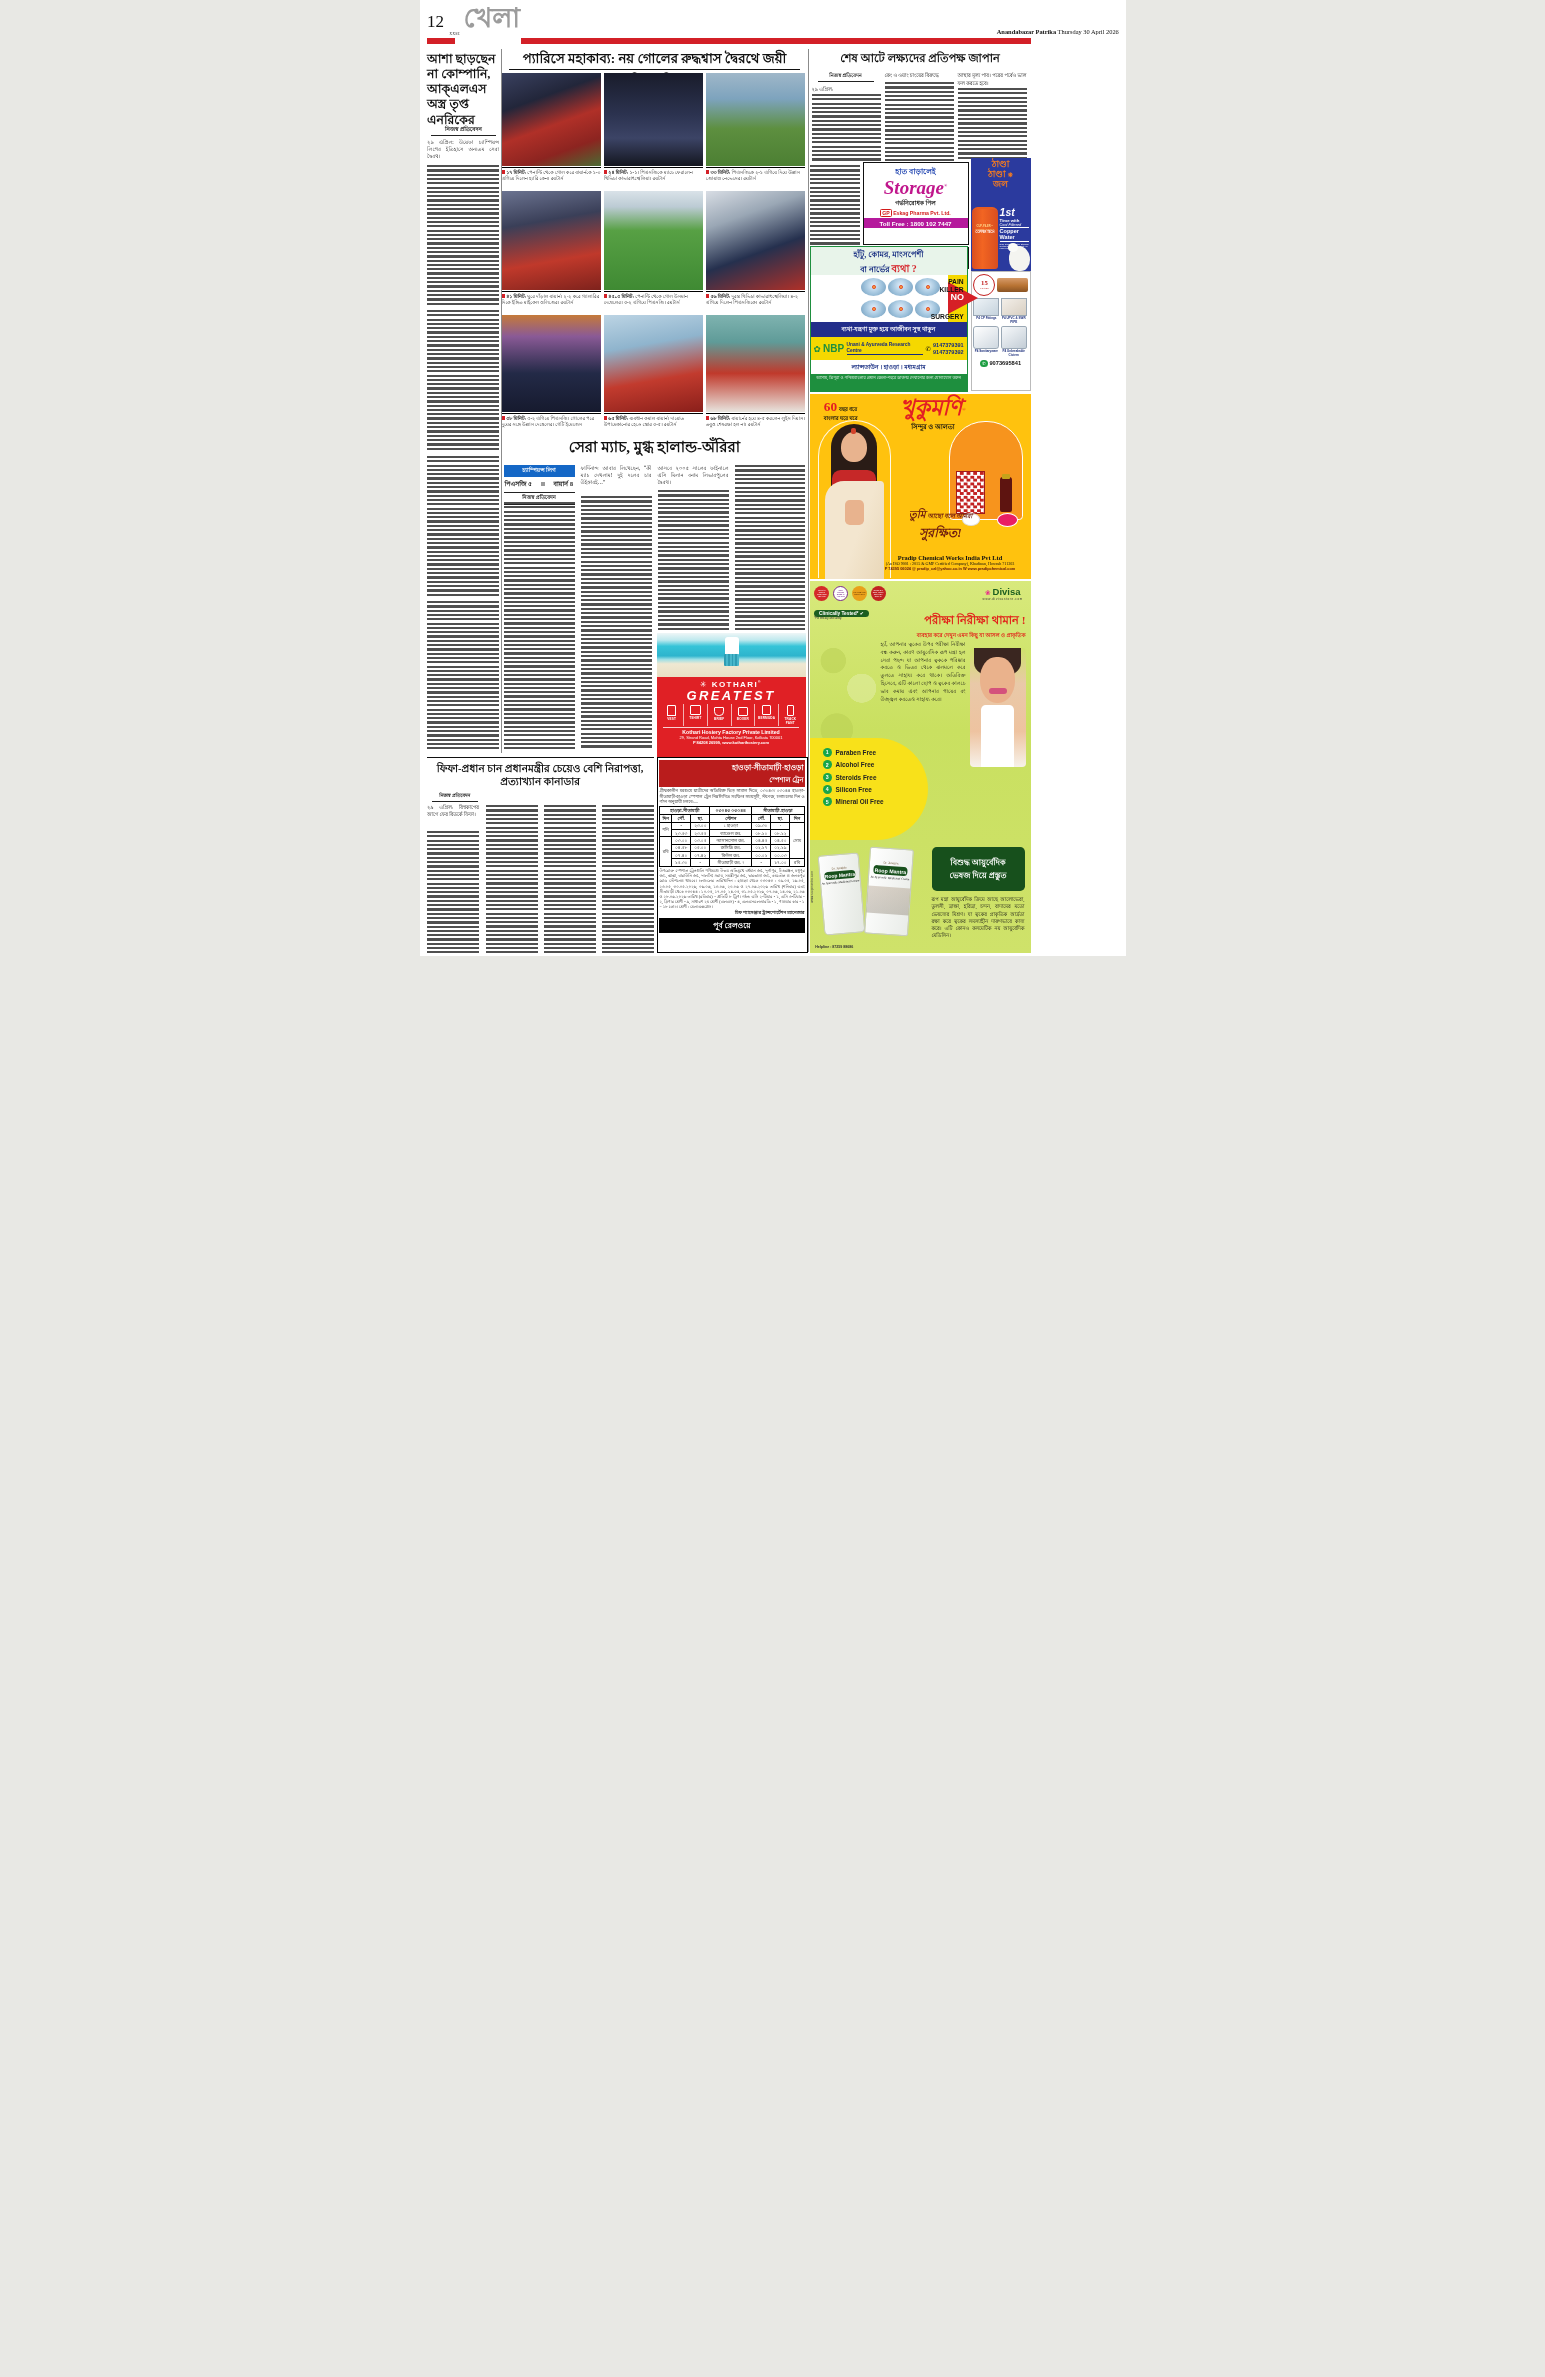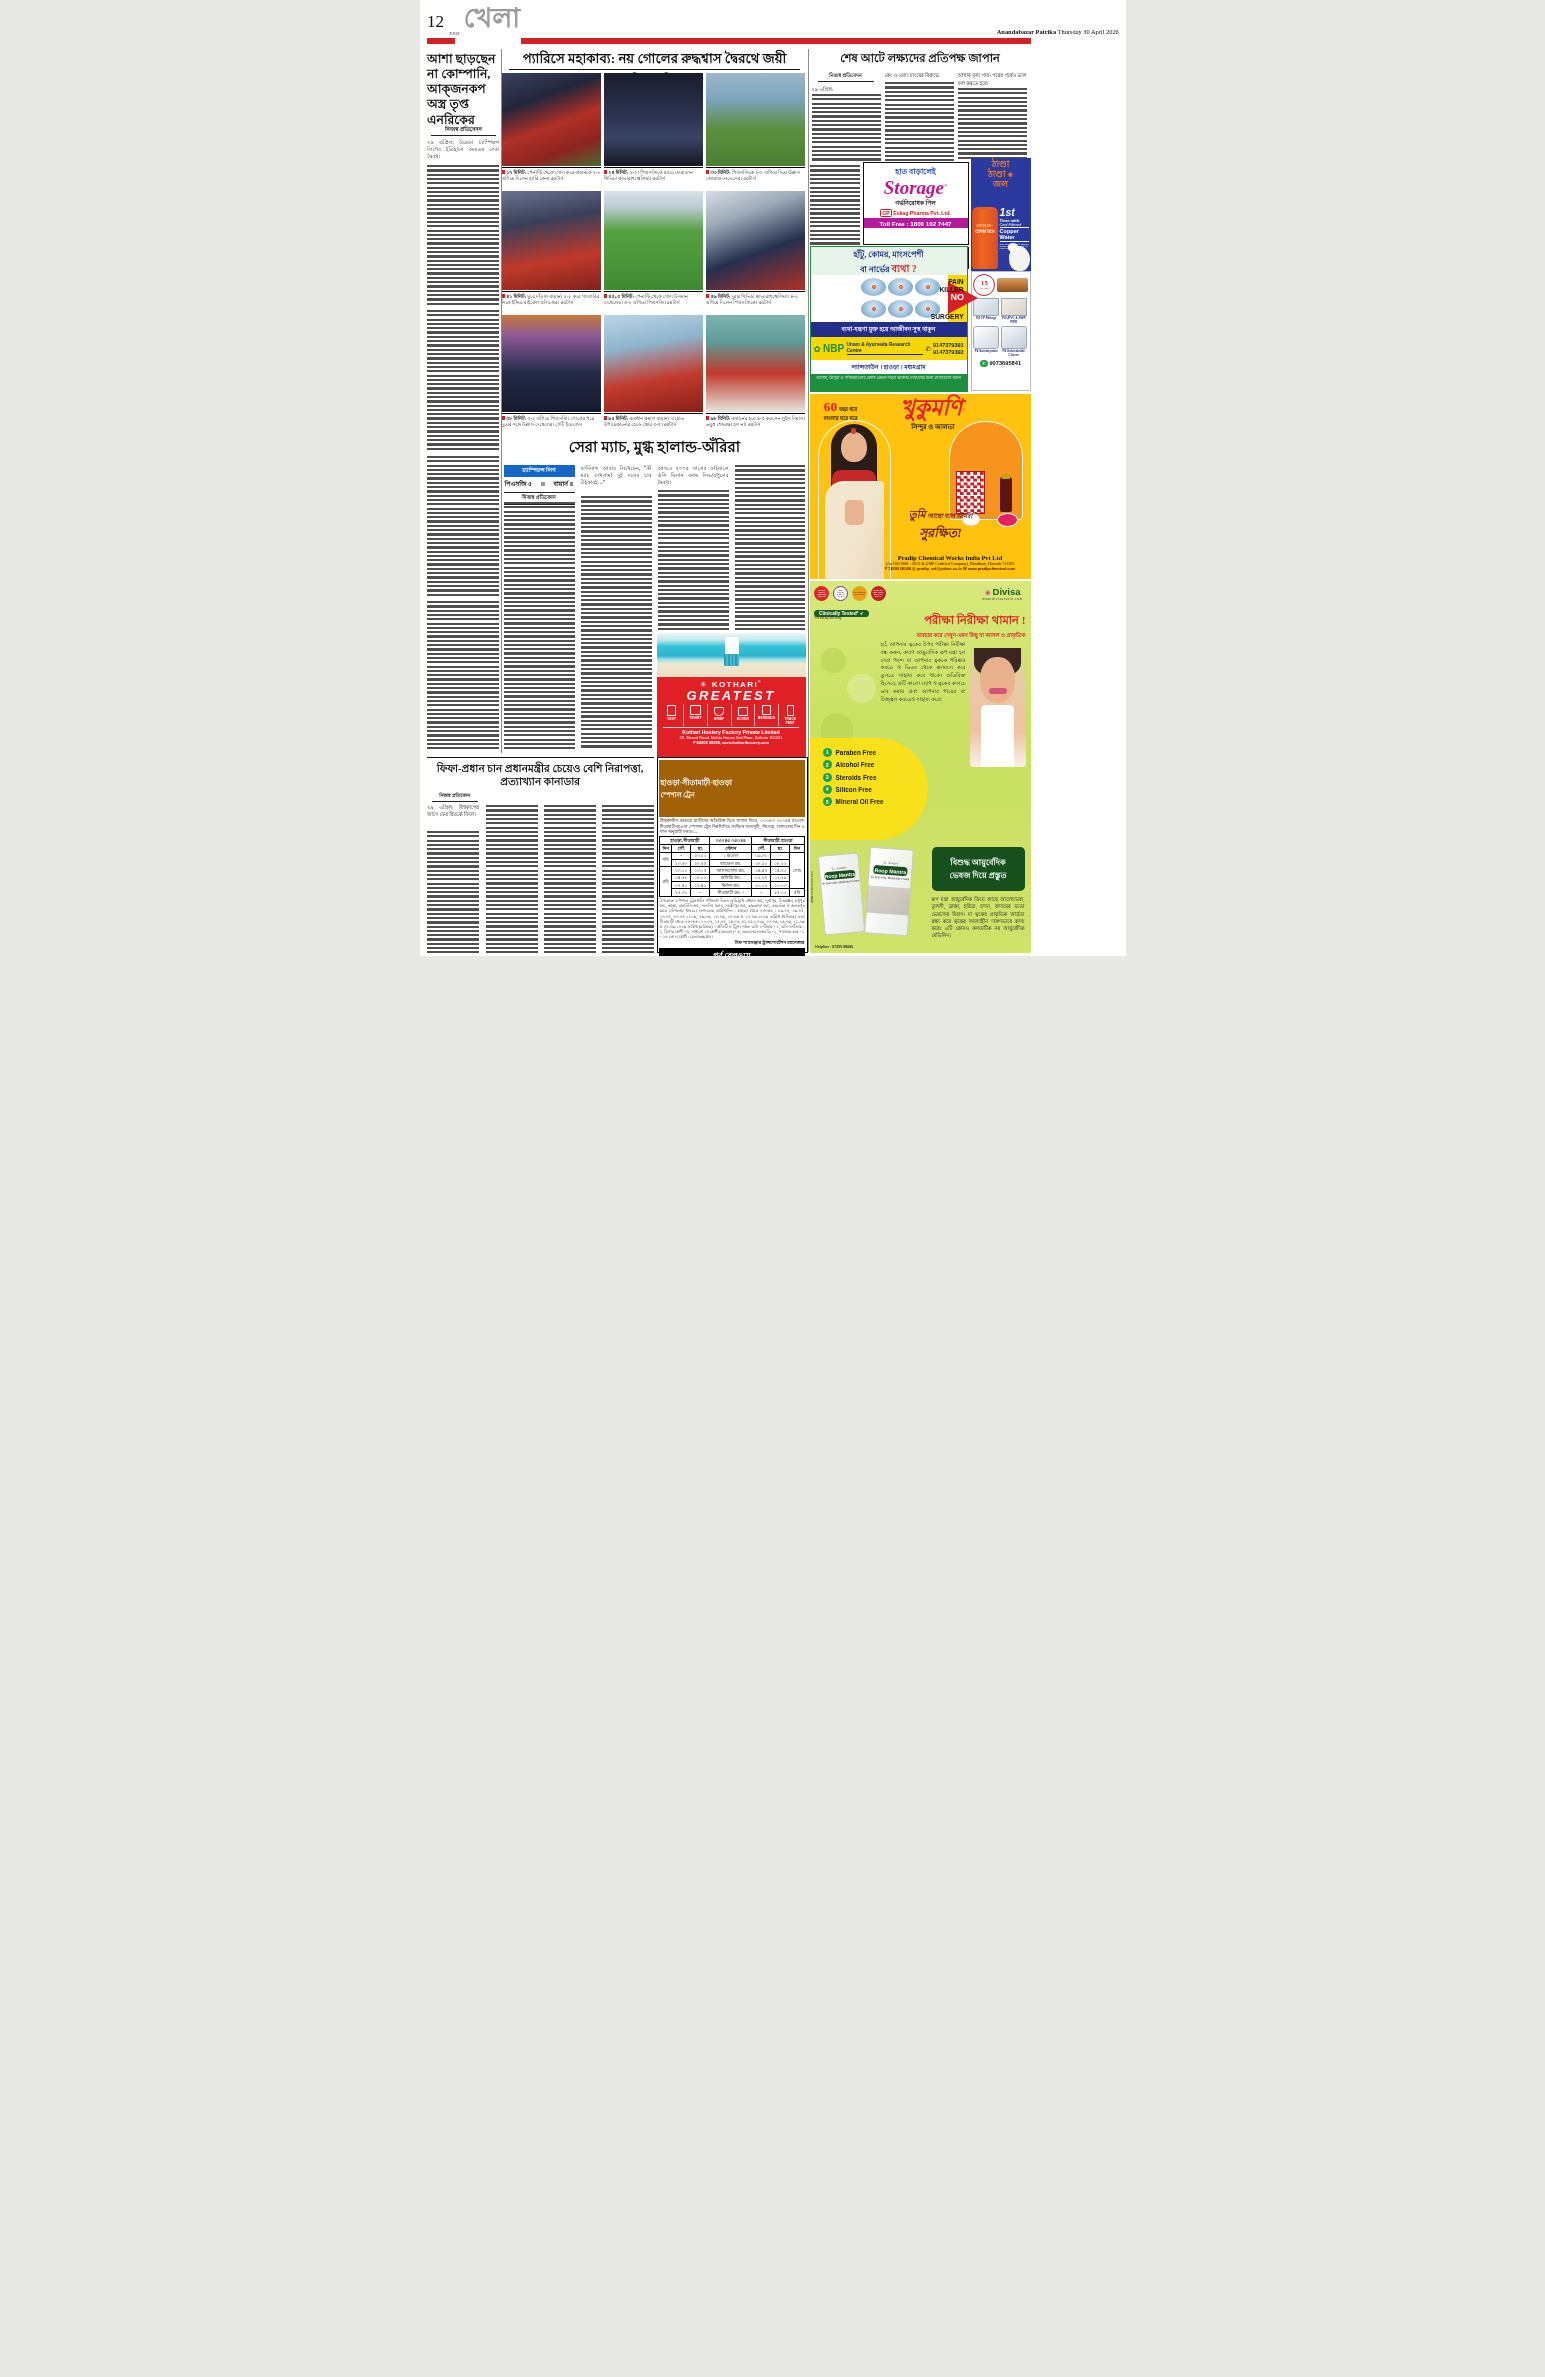--- a/index.html
+++ b/index.html
@@ -55,21 +55,21 @@
   <div class="abs b" style="left:44px;top:4.8px;font-size:27px;color:#9c9c9c;line-height:1;">খেলা</div>
   <div class="abs" style="right:6.7px;top:27.6px;font-size:6.4px;">
     <span class="b">Anandabazar Patrika</span><span> Thursday 30 April 2026</span>
   </div>
   <div class="abs redband" style="left:7.6px;top:38px;width:27.6px;height:5.7px;"></div>
   <div class="abs redband" style="left:101px;top:38px;width:510px;height:5.7px;"></div>
 
   <div class="abs vline" style="left:81px;top:49px;height:704px;"></div>
   <div class="abs vline" style="left:388px;top:49px;height:903px;"></div>
 
-  <div class="abs b" style="left:7.6px;top:52px;width:72px;font-size:12.4px;line-height:1.22;">আশা ছাড়ছেন না কোম্পানি, আক্জনকপ অস্ত্র তৃপ্ত এনরিকের</div>
+  <div class="abs b" style="left:7.6px;top:52px;width:72px;font-size:12.4px;line-height:1.22;">আশা ছাড়ছেন না কোম্পানি, আক্এলএস অস্ত্র তৃপ্ত এনরিকের</div>
   <div class="abs byline" style="left:11.4px;top:125px;width:65px;font-size:5.7px;">নিজস্ব প্রতিবেদন</div>
   <div class="abs jst" style="left:7.6px;top:139px;width:72px;font-size:5.2px;line-height:1.35;">২৯ এপ্রিল: উয়েফা চ্যাম্পিয়ন্স লিগের ইতিহাসে অন্যতম সেরা দ্বৈরথ।</div>
   <div class="abs gk" style="left:7.6px;top:165px;width:72px;height:142px;"></div>
   <div class="abs gk" style="left:7.6px;top:310px;width:72px;height:142px;"></div>
   <div class="abs gk" style="left:7.6px;top:456px;width:72px;height:142px;"></div>
   <div class="abs gk" style="left:7.6px;top:601px;width:72px;height:149px;"></div>
 
   <div class="abs b ctr" style="left:84px;top:49px;width:302px;font-size:13.3px;">প্যারিসে মহাকাব্য: নয় গোলের রুদ্ধশ্বাস দ্বৈরথে জয়ী পিএসজি</div>
   <div class="abs hline" style="left:89px;top:69px;width:291px;height:1px;"></div>
 
@@ -187,21 +187,21 @@
 
   <div class="abs b ctr" style="left:7.6px;top:763px;width:226px;font-size:10.5px;line-height:1.2;">ফিফা-প্রধান চান প্রধানমন্ত্রীর চেয়েও বেশি নিরাপত্তা, প্রত্যাখ্যান কানাডার</div>
   <div class="abs byline" style="left:12.4px;top:792px;width:46px;font-size:4.8px;">নিজস্ব প্রতিবেদন</div>
   <div class="abs jst" style="left:7.6px;top:805px;width:52px;font-size:5px;line-height:1.32;">২৯ এপ্রিল: বিশ্বকাপের আগে ফের বিতর্কে ফিফা।</div>
   <div class="abs gk" style="left:7.6px;top:831px;width:52px;height:122px;"></div>
   <div class="abs gk" style="left:66px;top:805px;width:52px;height:148px;"></div>
   <div class="abs gk" style="left:124px;top:805px;width:52px;height:148px;"></div>
   <div class="abs gk" style="left:182px;top:805px;width:52px;height:148px;"></div>
 
   <div class="abs" style="left:237px;top:757px;width:151px;height:196px;border:1px solid #000;padding:1.9px;box-sizing:border-box;">
-    <div style="background:#a16207;color:#fff;text-align:left;padding:16px 1px;">
+    <div style="background:#b91c1c;color:#fff;text-align:right;padding:1px 1px;">
       <div class="b" style="font-size:7.6px;">হাওড়া-সীতামাঢ়ী-হাওড়া</div>
       <div class="b" style="font-size:6.7px;">স্পেশাল ট্রেন</div>
     </div>
     <div class="jst" style="font-size:4.3px;line-height:1.3;margin-top:1.4px;">গ্রীষ্মকালীন মরশুমে যাত্রীদের অতিরিক্ত ভিড় সামাল দিতে, ০৩০৪৩/ ০৩০৪৪ হাওড়া-সীতামাঢ়ী-হাওড়া স্পেশাল ট্রেন নিম্নলিখিত সংক্ষিপ্ত সময়সূচী, স্টপেজ, চলাচলের দিন ও গঠন অনুযায়ী চলবে:—</div>
     <table class="ttab" style="margin-top:1.4px;">
       <tbody>
           <tr>
         <th colspan="3">হাওড়া-সীতামাঢ়ী</th>
         <th>০৩০৪৩ ০৩০৪৪</th>
         <th colspan="3">সীতামাঢ়ী-হাওড়া</th>

